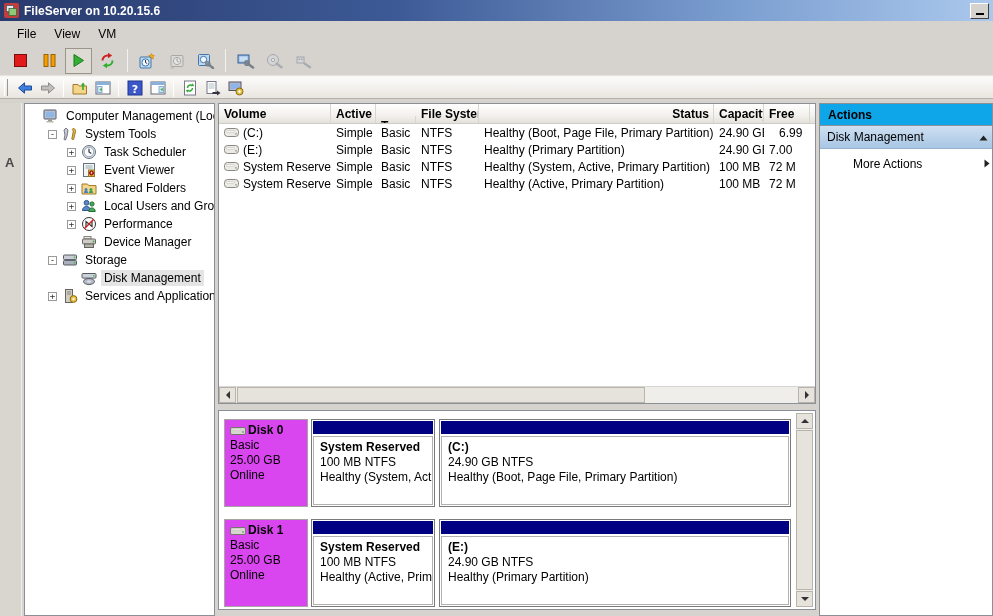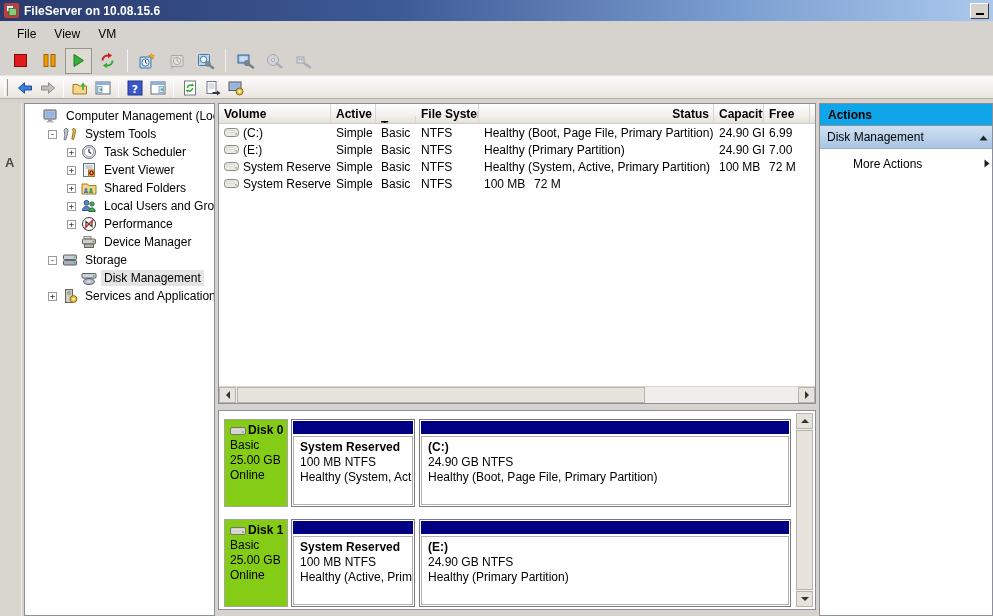--- a/index.html
+++ b/index.html
@@ -93,21 +93,21 @@
 
   .splitter { height:6px; flex:none; }
 
   
   .disk-panel { flex:1; position:relative; padding:8px 24px 0 5px; overflow:hidden; }
   .v-scroll { position:absolute; top:2px; right:2px; bottom:2px; width:17px; background:#f0eeea; display:flex; flex-direction:column; }
   .v-btn { height:16px; width:100%; flex:none; background:#e6e3dd; border:1px solid #b8b4ac; display:flex; align-items:center; justify-content:center; }
   .v-thumb { flex:1; background:#e6e3dd; border:1px solid #b8b4ac; margin-top:1px; margin-bottom:1px; }
 
   .disk-row { height:88px; display:flex; margin-bottom:12px; }
-  .disk-info { width:64px; flex:none; background:#84cc16; border:1px solid #a8a5a0; padding:3px 5px; line-height:15px; white-space:nowrap; overflow:hidden; }
+  .disk-info { width:84px; flex:none; background:#d946ef; border:1px solid #a8a5a0; padding:3px 5px; line-height:15px; white-space:nowrap; overflow:hidden; }
   .disk-name { font-weight:bold; display:flex; align-items:center; gap:2px; }
   .partitions { flex:1; display:flex; gap:4px; margin-left:3px; overflow:hidden; }
   .partition { border:1px solid #7a7a7a; background:#fff; display:flex; flex-direction:column; overflow:hidden; }
   .part-bar { height:13px; flex:none; margin:1px; background:#000082; }
   .part-body { flex:1; margin:1px; border:1px solid #b2b0ac; padding:3px 6px; line-height:15px; white-space:nowrap; overflow:hidden; }
   .part-name { font-weight:bold; }
 
   
   .actions-panel { width:174px; flex:none; overflow:hidden; display:flex; flex-direction:column; }
   .actions-title { height:22px; flex:none; padding:4px 8px; font-weight:bold; border-bottom:1px solid #8a8f98; background:#0ea5e9; }
@@ -124,21 +124,21 @@
 <div class="window">
 
   <div class="titlebar">
     <span class="app-icon ic">
       <svg width="15" height="15" viewBox="0 0 15 15">
           <rect width="15" height="15" rx="2" fill="#c23c3c"></rect>
           <rect x="2.5" y="2.5" width="7" height="6" fill="#e9e9f1" stroke="#55555f" stroke-width="0.8"></rect>
           <rect x="5" y="5.5" width="7.5" height="7" fill="#90c87a" stroke="#3a6a3a" stroke-width="0.8"></rect>
         </svg>
     </span>
-    <span class="title-text">FileServer on 10.08.15.6</span>
+    <span class="title-text">FileServer on 10.20.15.6</span>
     <span class="min-btn">
         <span class="min-glyph"></span>
       </span>
   </div>
 
   <div class="menubar">
       <span class="menu-item">File</span>
       <span class="menu-item">View</span>
       <span class="menu-item">VM</span>
     </div>
@@ -504,21 +504,21 @@
                     <circle cx="12" cy="6.8" r="0.9" fill="#8aa88a"></circle>
                   </svg>
                 </span>
                 <span>(C:)</span>
               </div>
               <div class="vol-cell" style="width: 45px;">Simple</div>
               <div class="vol-cell" style="width: 40px;">Basic</div>
               <div class="vol-cell" style="width: 63px;">NTFS</div>
               <div class="vol-cell" style="width: 235px;">Healthy (Boot, Page File, Primary Partition)</div>
               <div class="vol-cell" style="width: 50px;">24.90 GB</div>
-              <div class="vol-cell" style="width: 46px;">6.99</div>
+              <div class="vol-cell" style="width: 46px; margin-left: 10px;">6.99</div>
             </div>
             <div class="vol-row">
               <div class="vol-cell vol-first" style="width: 112px;">
                 <span class="ic">
                   <svg width="15" height="11" viewBox="0 0 15 11">
                     <rect x="0.5" y="1.5" width="14" height="8" rx="3" fill="#eceae4" stroke="#8a8880"></rect>
                     <rect x="2.5" y="3.5" width="8" height="1.8" rx="0.9" fill="#fbfbf9" stroke="#b8b6b0" stroke-width="0.5"></rect>
                     <circle cx="12" cy="6.8" r="0.9" fill="#8aa88a"></circle>
                   </svg>
                 </span>
@@ -556,20 +556,21 @@
                     <rect x="0.5" y="1.5" width="14" height="8" rx="3" fill="#eceae4" stroke="#8a8880"></rect>
                     <rect x="2.5" y="3.5" width="8" height="1.8" rx="0.9" fill="#fbfbf9" stroke="#b8b6b0" stroke-width="0.5"></rect>
                     <circle cx="12" cy="6.8" r="0.9" fill="#8aa88a"></circle>
                   </svg>
                 </span>
                 <span>System Reserve...</span>
               </div>
               <div class="vol-cell" style="width: 45px;">Simple</div>
               <div class="vol-cell" style="width: 40px;">Basic</div>
               <div class="vol-cell" style="width: 63px;">NTFS</div>
+              <div class="vol-cell" style="width: 235px;">Healthy (Active, Primary Partition)</div>
               <div class="vol-cell" style="width: 50px;">100 MB</div>
               <div class="vol-cell" style="width: 46px;">72 M</div>
             </div>
           </div>
         <div class="h-scroll">
           <span class="sbtn">
               <span class="arr left"></span>
             </span>
           <span class="h-thumb"></span>
           <span class="h-track"></span>

